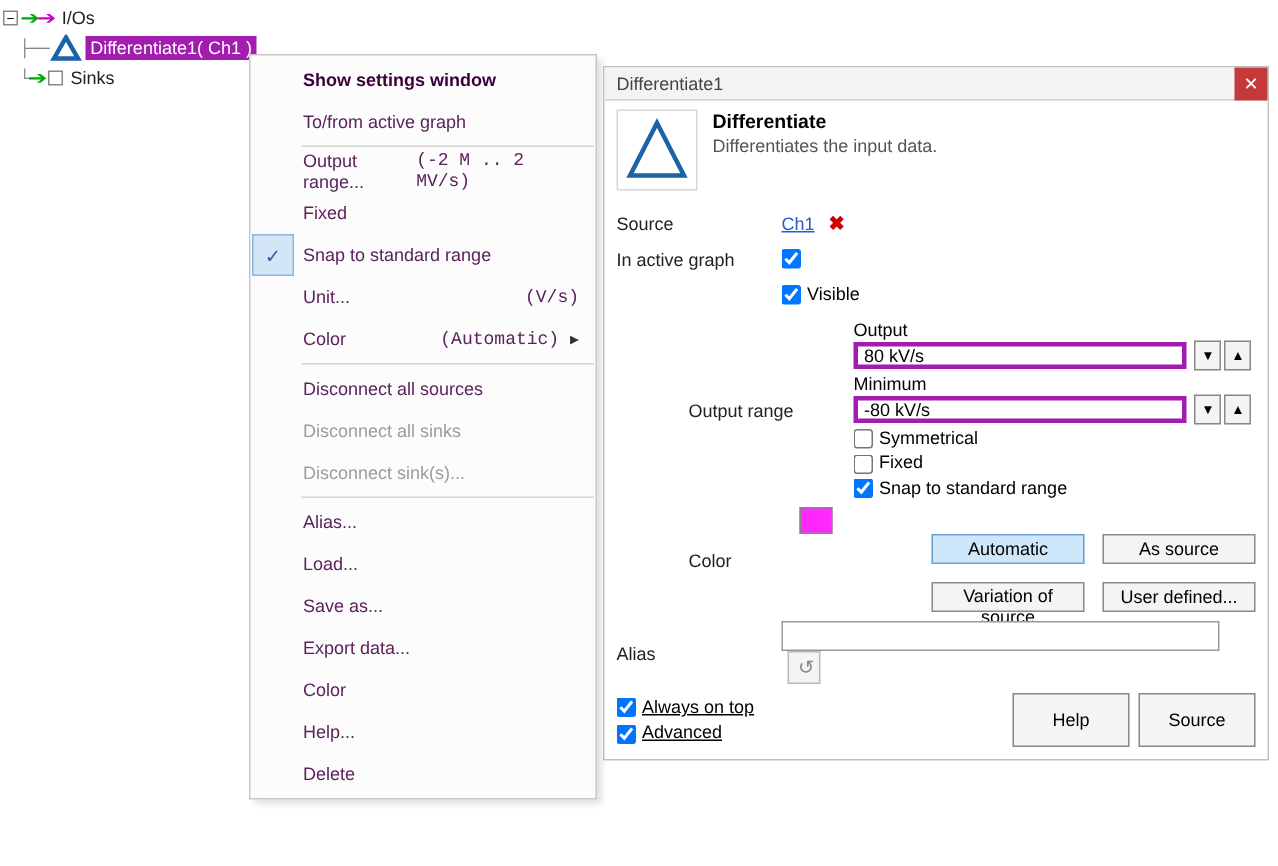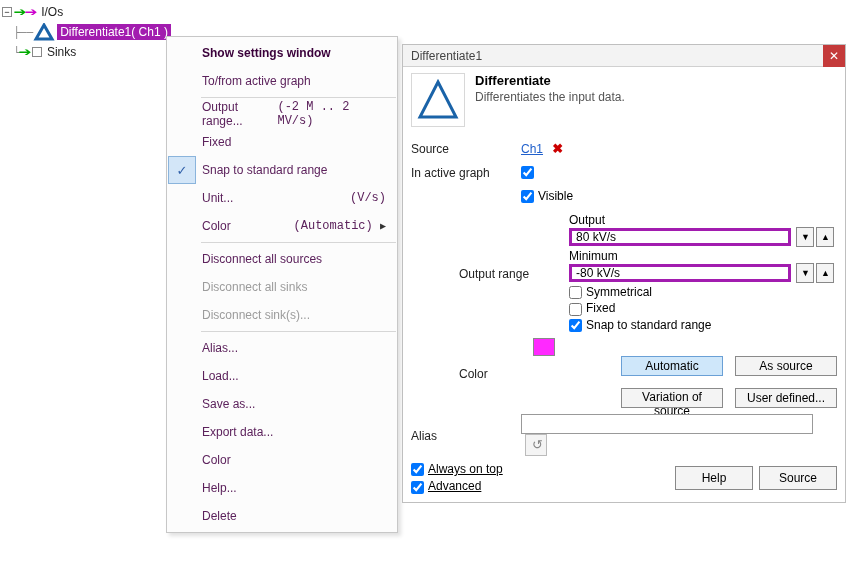--- a/index.html
+++ b/index.html
@@ -251,21 +251,21 @@
     margin-left: 4px;
   }
   .footer {
     display: flex;
     align-items: center;
     margin-top: 6px;
   }
   .footer-chks { display: flex; flex-direction: column; gap: 3px; text-decoration: underline; }
   .footer-btns { margin-left: auto; display: flex; gap: 6px; }
   .footer-btns button {
-    width: 78px; height: 24px;
+    width: 78px; height: 36px;
     border: 1px solid #888;
     background: #f4f4f4;
     font: inherit;
     cursor: pointer;
   }
   .rowline { margin-bottom: 2px; }
 </style>
 </head>
 <body>
 

